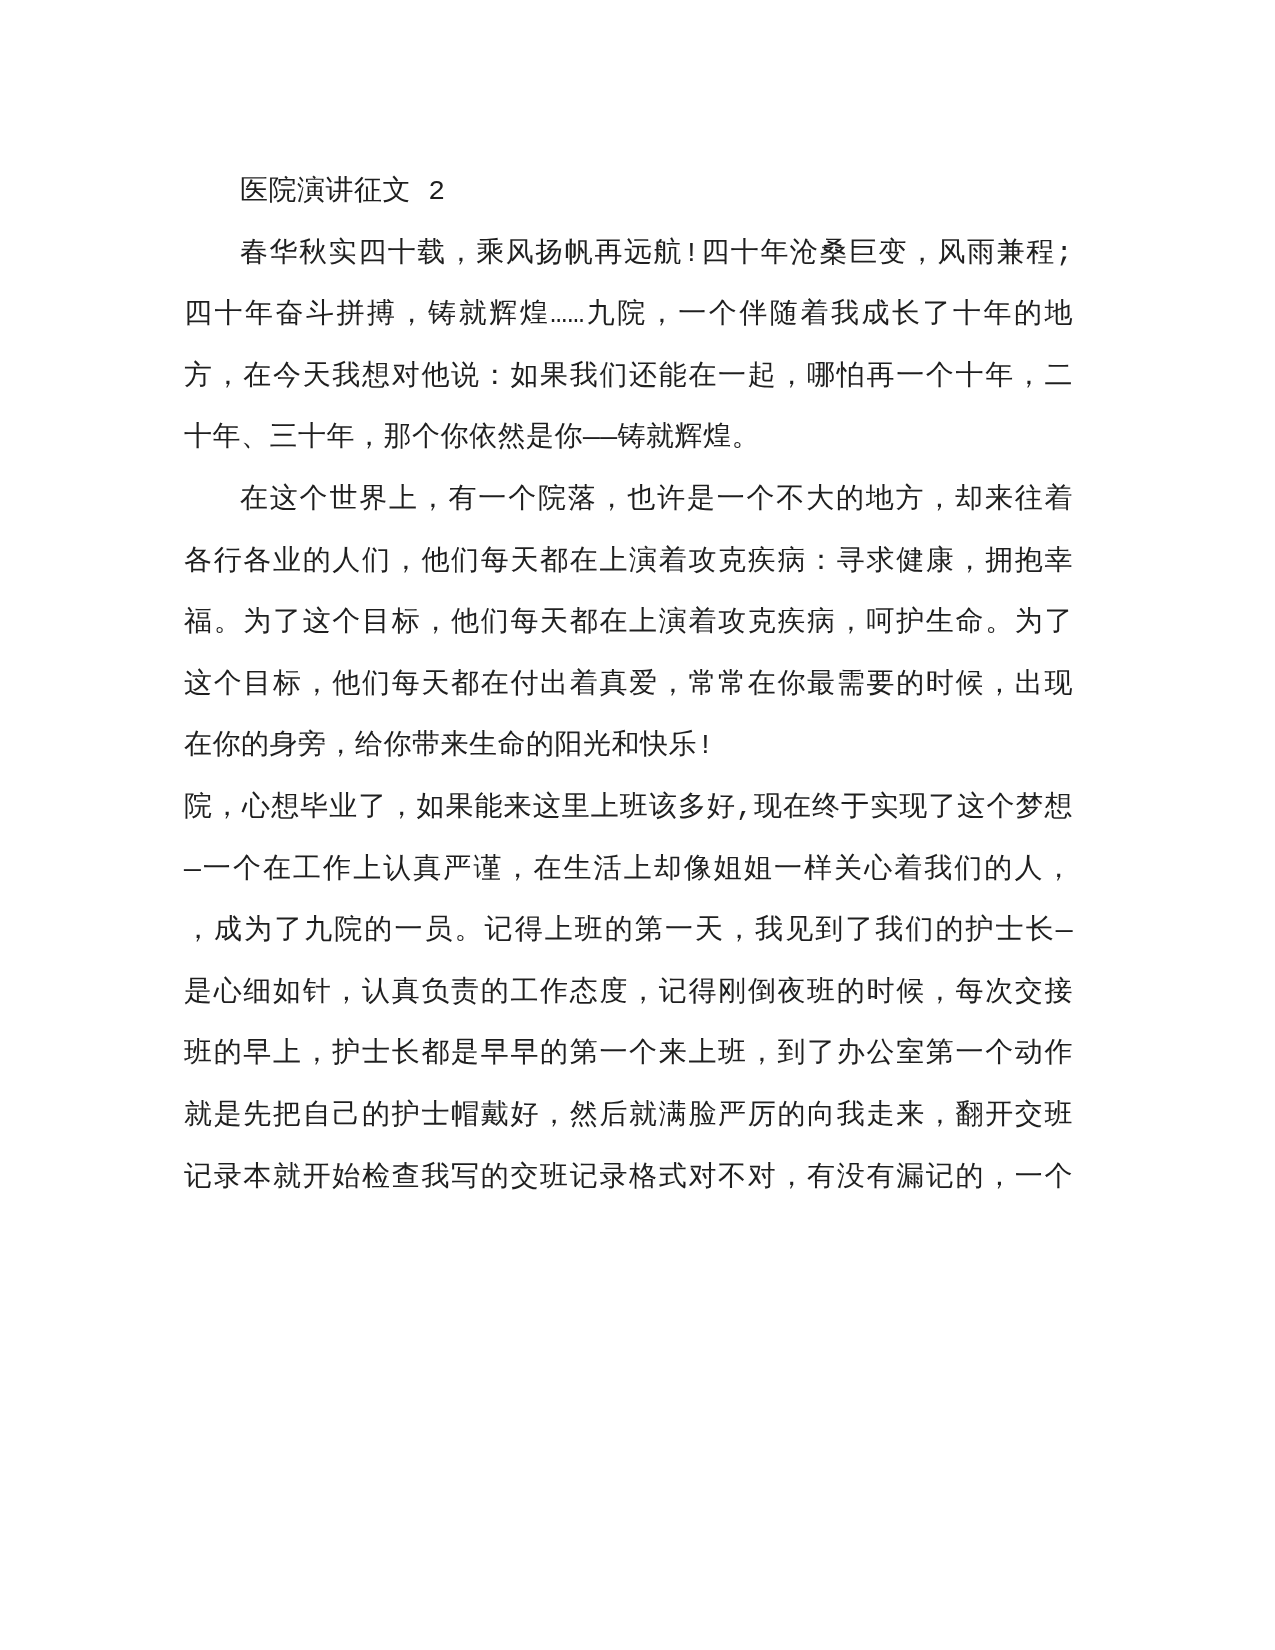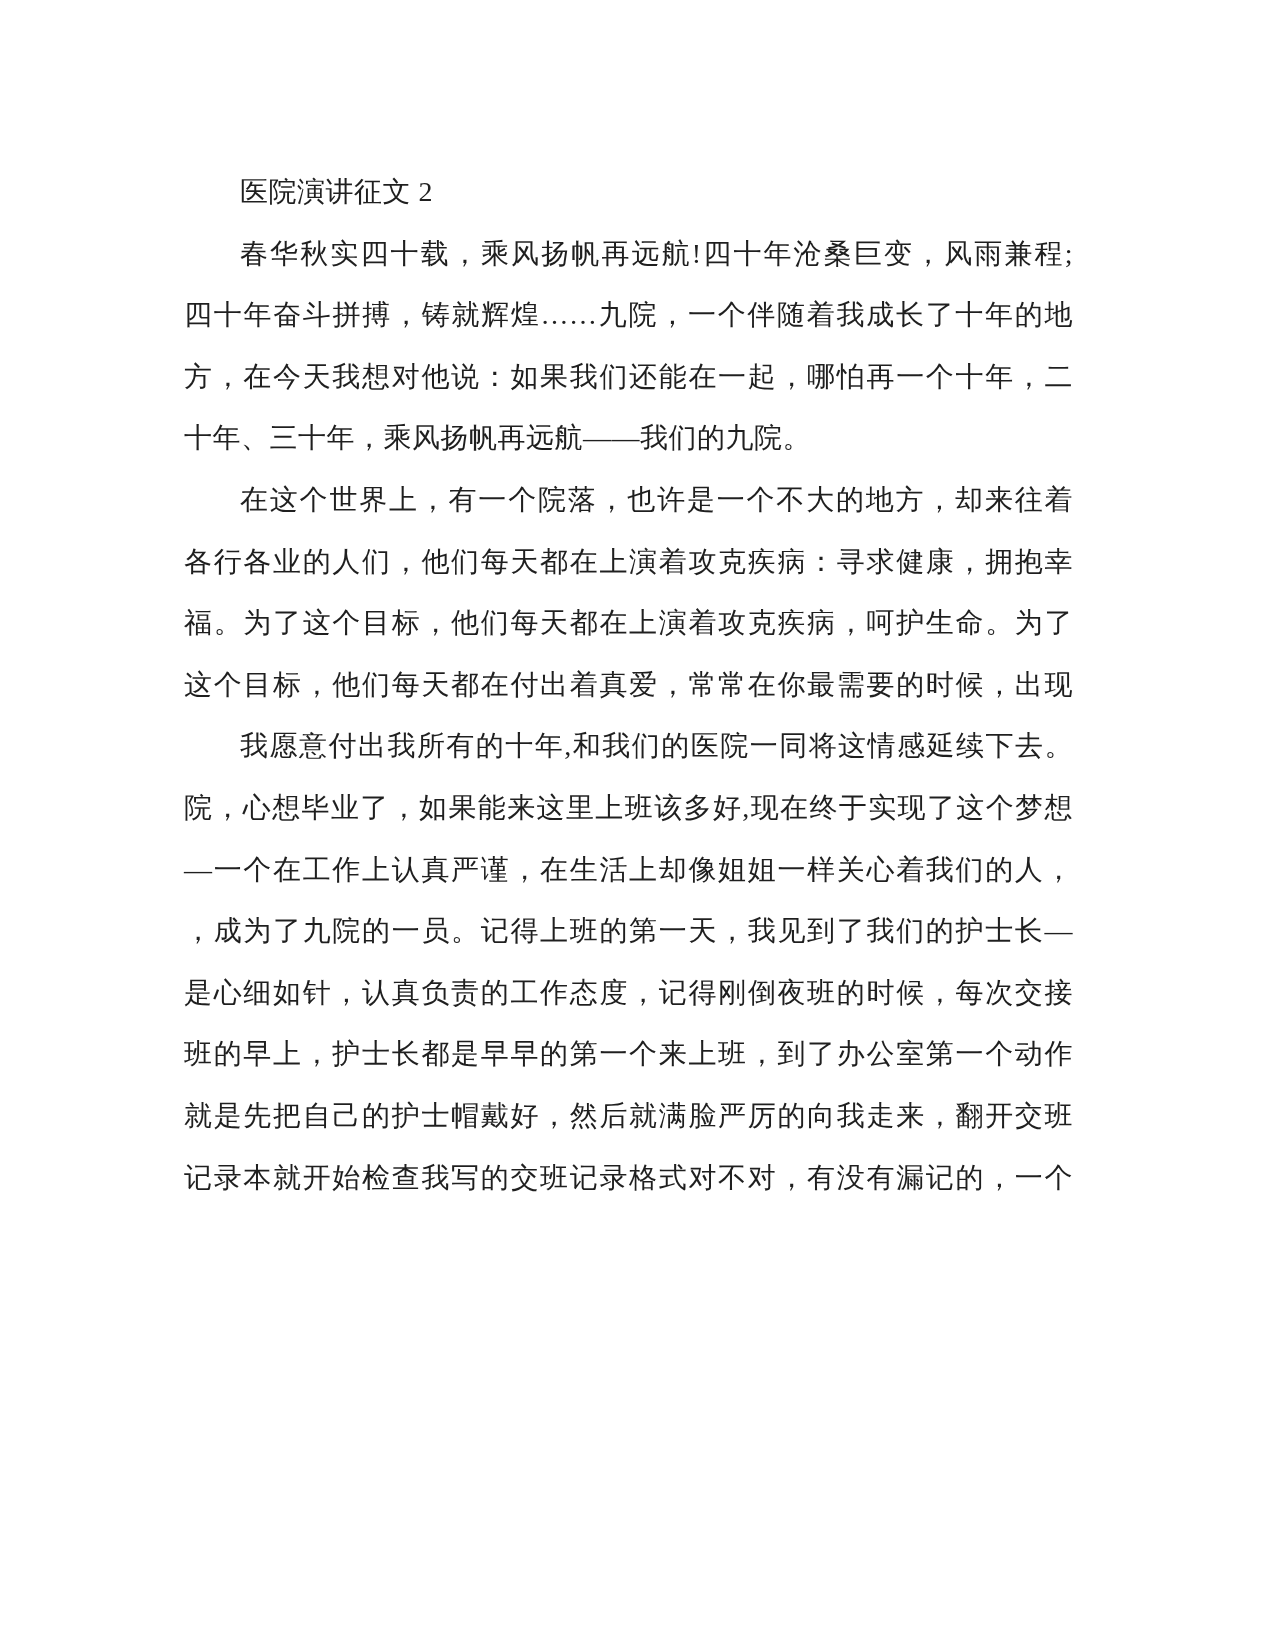--- a/index.html
+++ b/index.html
@@ -6,21 +6,21 @@
     margin: 0;
     padding: 0;
     background: #ffffff;
   }
   .page {
     position: relative;
     width: 1275px;
     height: 1650px;
     background: #ffffff;
     overflow: hidden;
-    font-family: Liberation Serif, serif;
+    font-family: Liberation Mono, monospace;
   }
   .text-column {
     position: absolute;
     left: 184px;
     top: 161px;
     width: 889px;
     font-size: 28px;
     line-height: 61.6px;
     color: #1f1f1f;
     font-weight: 400;
@@ -45,26 +45,26 @@
 </style>
 </head>
 <body>
 
 <div class="page">
   <div class="text-column">
     <div class="line ind">医院演讲征文 2</div>
     <div class="line ind j">春华秋实四十载，乘风扬帆再远航!四十年沧桑巨变，风雨兼程;</div>
     <div class="line j">四十年奋斗拼搏，铸就辉煌……九院，一个伴随着我成长了十年的地</div>
     <div class="line j">方，在今天我想对他说：如果我们还能在一起，哪怕再一个十年，二</div>
-    <div class="line">十年、三十年，乘风扬帆再远航——我们的九院。</div>
+    <div class="line">十年、三十年，那个你依然是你——铸就辉煌。</div>
     <div class="line ind j">在这个世界上，有一个院落，也许是一个不大的地方，却来往着</div>
     <div class="line j">各行各业的人们，他们每天都在上演着攻克疾病：寻求健康，拥抱幸</div>
     <div class="line j">福。为了这个目标，他们每天都在上演着攻克疾病，呵护生命。为了</div>
     <div class="line j">这个目标，他们每天都在付出着真爱，常常在你最需要的时候，出现</div>
-    <div class="line ind j">我愿意付出我所有的十年,和我们的医院一同将这情感延续下去。</div>
+    <div class="line">在你的身旁，给你带来生命的阳光和快乐!</div>
     <div class="line j">院，心想毕业了，如果能来这里上班该多好,现在终于实现了这个梦想</div>
     <div class="line j">—一个在工作上认真严谨，在生活上却像姐姐一样关心着我们的人，</div>
     <div class="line j">，成为了九院的一员。记得上班的第一天，我见到了我们的护士长—</div>
     <div class="line j">是心细如针，认真负责的工作态度，记得刚倒夜班的时候，每次交接</div>
     <div class="line j">班的早上，护士长都是早早的第一个来上班，到了办公室第一个动作</div>
     <div class="line j">就是先把自己的护士帽戴好，然后就满脸严厉的向我走来，翻开交班</div>
     <div class="line j">记录本就开始检查我写的交班记录格式对不对，有没有漏记的，一个</div>
   </div>
 </div>
 

